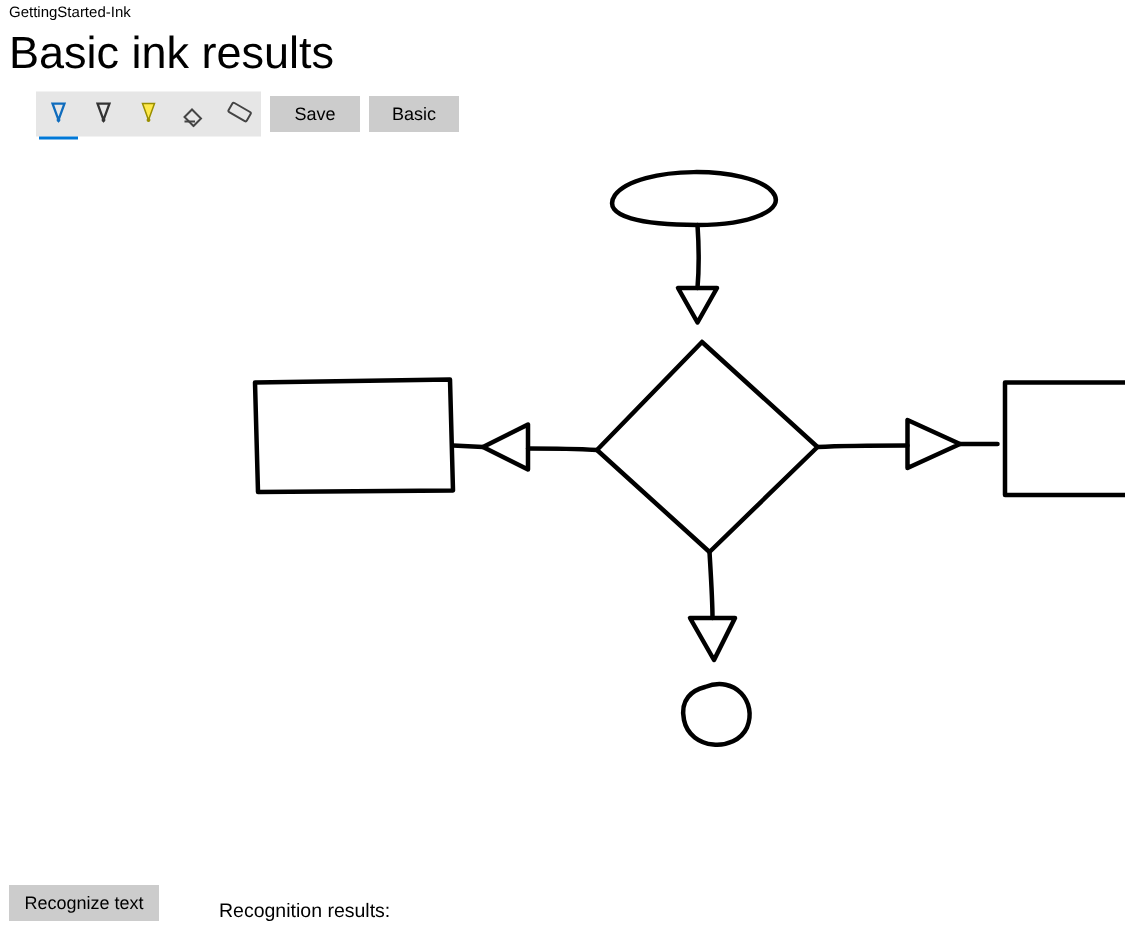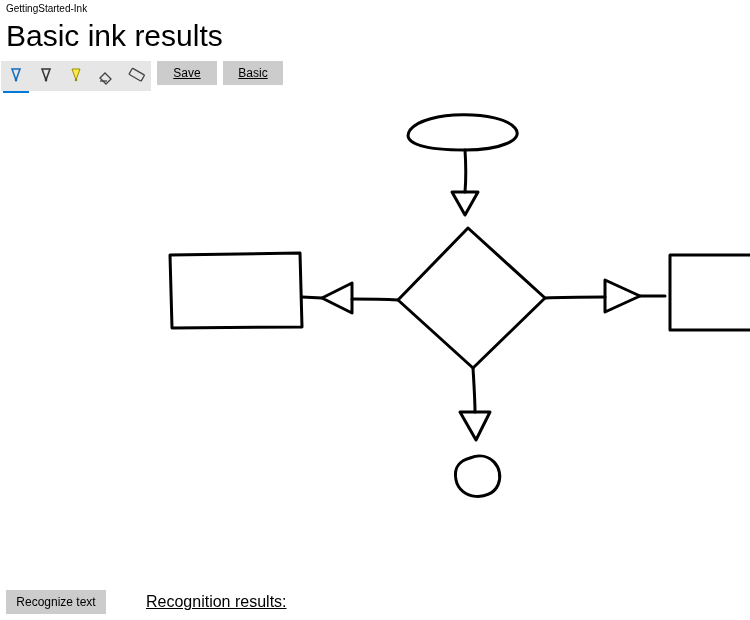--- a/index.html
+++ b/index.html
@@ -18,23 +18,23 @@
     padding: 3px 6px;
     color: #000;
   }
   .page-title {
     font-size: 30px;
     font-weight: 300;
     padding: 2px 6px 8px 6px;
   }
   .toolbar-row {
     display: flex;
+    align-items: center;
     gap: 6px;
-    padding: 0 1px;
-    text-decoration: underline;
+    padding: 0 24px;
   }
   .ink-toolbar {
     display: flex;
     background: #e6e6e6;
     height: 30px;
   }
   .ink-tool {
     width: 30px;
     height: 30px;
     display: flex;
@@ -85,27 +85,26 @@
     stroke-linecap: round;
     stroke-linejoin: round;
   }
   .bottom-panel {
     position: absolute;
     left: 6px;
     bottom: 6px;
   }
   .bottom-row {
     display: flex;
-    align-items: center;
+    align-items: flex-end;
     gap: 40px;
     margin-top: 6px;
   }
   .results-label {
-    font-size: 16px;
-    text-decoration: underline;
+    font-size: 13px;
   }
 </style>
 </head>
 <body>
 
 <div class="window-title">GettingStarted-Ink</div>
 
 <div class="page-title">Basic ink results</div>
 
 <div class="toolbar-row">

